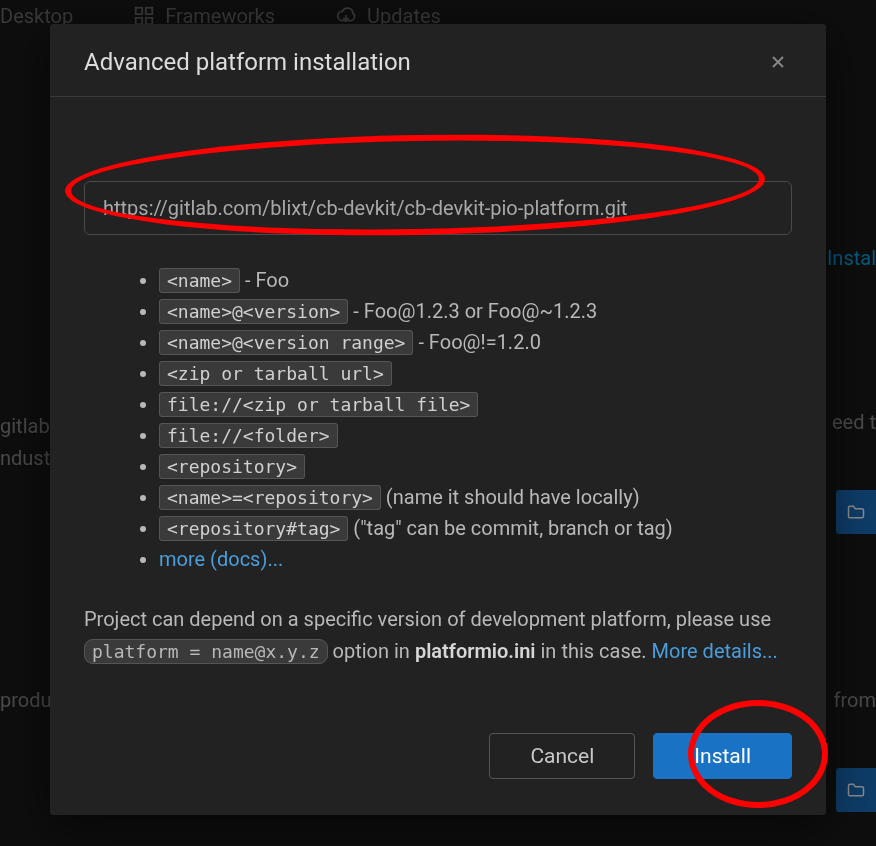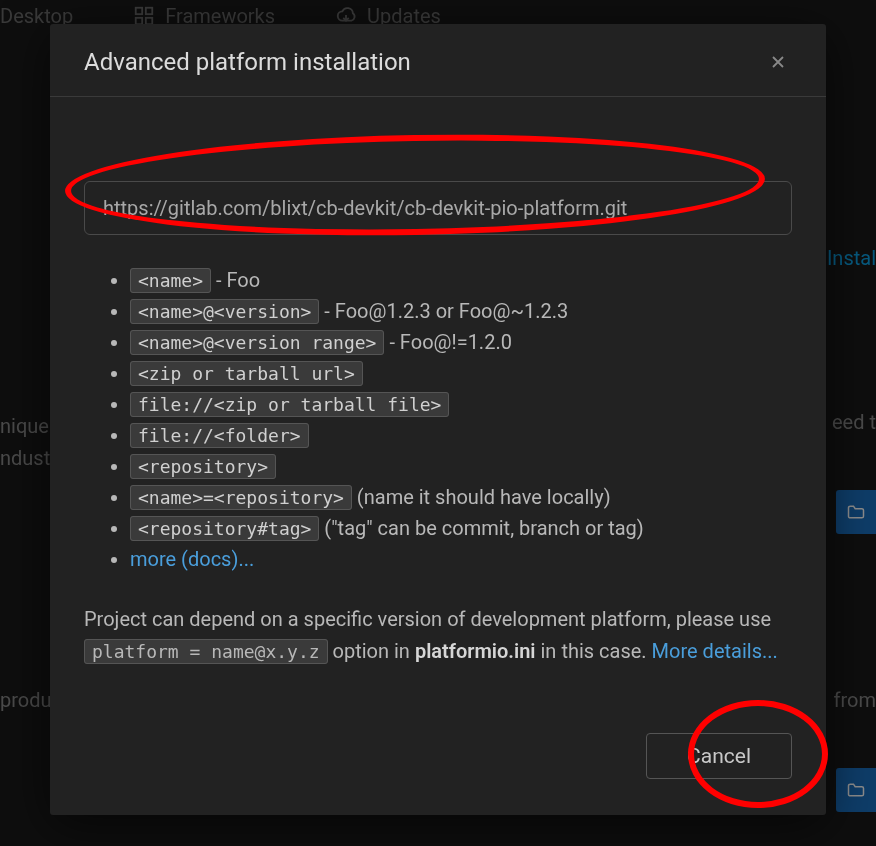--- a/index.html
+++ b/index.html
@@ -123,36 +123,37 @@
     .url-input::placeholder { color: #8a8a8a; }
     .help-list {
       list-style: disc;
       padding-left: 46px;
       margin-top: 30px;
     }
     .help-list li {
       font-size: 20px;
       color: #b8b8b8;
       line-height: 1.55;
+      margin-left: 29px;
     }
     code.inline {
       background: #3a3a3a;
       color: #d0d0d0;
       border: 1px solid #555;
       border-radius: 3px;
       padding: 1px 7px;
       font-family: "SFMono-Regular", Menlo, Consolas, monospace;
       font-size: 18px;
       white-space: nowrap;
     }
     .code-simple {
       font-family: "SFMono-Regular", Menlo, Consolas, monospace;
       background: #3a3a3a;
       border: 1px solid #555;
-      border-radius: 3px;
+      border-radius: 9px;
       padding: 1px 7px;
       font-size: 18px;
     }
     .link {
       color: #4a9edb;
       cursor: pointer;
     }
     .paragraph {
       margin-top: 28px;
       font-size: 20px;
@@ -222,21 +223,21 @@
     <svg class="bg-icon" viewBox="0 0 24 24" fill="none" stroke="currentColor" stroke-width="2">
         <path d="M8 17a5 5 0 0 1 0-10 6 6 0 0 1 11.5 2A4.5 4.5 0 0 1 18 17H8z"></path>
         <path d="M12 11v6m-3-3 3 3 3-3"></path>
       </svg>
     <span>Updates</span>
   </div>
 </div>
 
 <div class="bg-text-right">Instal</div>
 <div class="bg-side-left">
-  <div>nique</div>
+  <div>gitlab</div>
   <div>ndustr</div>
 </div>
 <div class="bg-side-right">eed t</div>
 <div class="bg-blue-btn" style="top:490px">
   <svg class="folder-icon" viewBox="0 0 24 24">
       <path d="M3 7a2 2 0 0 1 2-2h4l2 3h8a2 2 0 0 1 2 2v7a2 2 0 0 1-2 2H5a2 2 0 0 1-2-2V7z"></path>
     </svg>
 </div>
 <div class="bg-bottom-left">produc</div>
 <div class="bg-bottom-right">from</div>
@@ -269,17 +270,18 @@
         <li><code class="inline">&lt;name&gt;=&lt;repository&gt;</code><span> (name it should have locally)</span></li>
         <li><code class="inline">&lt;repository#tag&gt;</code><span> ("tag" can be commit, branch or tag)</span></li>
         <li><span class="link">more (docs)...</span></li>
       </ul>
     <p class="paragraph">
       <span>Project can depend on a specific version of development platform, please use </span><code class="code-simple">platform = name@x.y.z</code><span> option in </span><span class="bold-file">platformio.ini</span><span> in this case. </span><span class="link">More details...</span>
     </p>
   </div>
   <div class="modal-footer">
     <button class="btn btn-cancel">Cancel</button>
+    <button class="btn btn-install">Install</button>
   </div>
 </div>
 
 <div class="annot annot-input"></div>
 <div class="annot annot-install"></div>
 
 </body></html>

